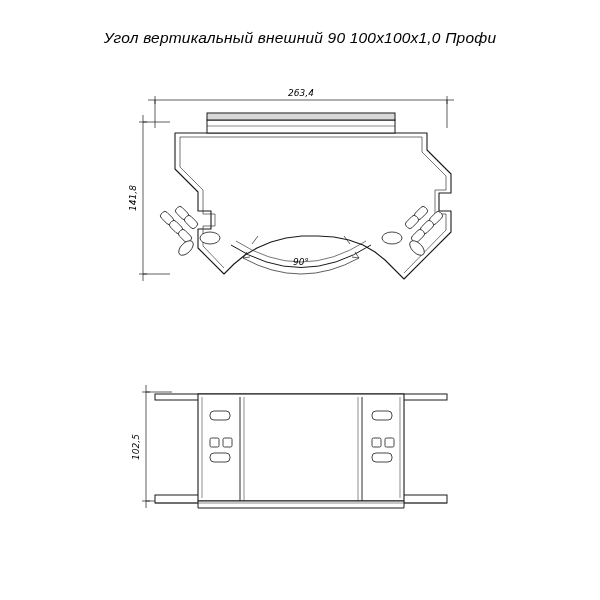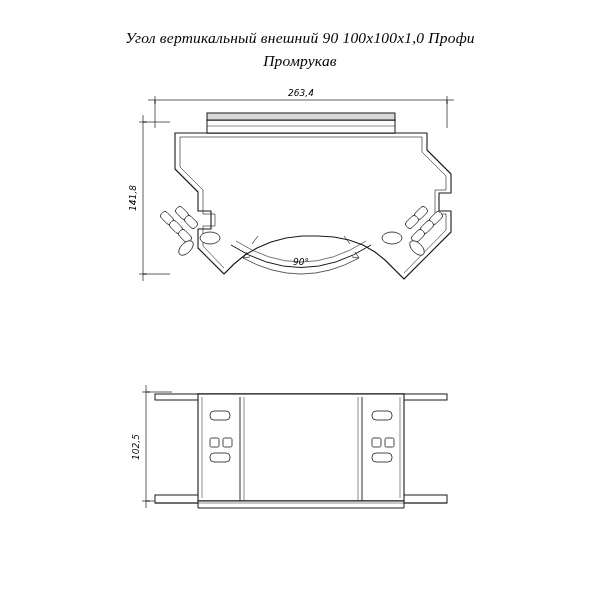--- a/index.html
+++ b/index.html
@@ -19,21 +19,21 @@
     width: 600px;
     height: 600px;
     background: #ffffff;
   }
   .title-block {
     position: absolute;
     top: 26px;
     left: 0;
     width: 600px;
     text-align: center;
-    font-family: Liberation Serif, serif;
+    font-family: Liberation Sans, sans-serif;
     font-style: italic;
     font-size: 15.5px;
     line-height: 23px;
     letter-spacing: 0.2px;
     color: #000000;
   }
   .title-line {
     display: block;
     white-space: nowrap;
   }
@@ -49,21 +49,20 @@
     fill: #000000;
   }
 </style>
 </head>
 <body>
 
 <div id="page">
 
   <div class="title-block">
     <span class="title-line">Угол вертикальный внешний 90 100х100х1,0 Профи</span>
-    <span class="title-line">Промрукав</span>
   </div>
 
   <svg id="drawing" width="600" height="600" viewBox="0 0 600 600">
 
     <g>
 
       <g stroke="#1a1a1a" stroke-width="0.7" fill="none">
         <line x1="155" y1="100" x2="447" y2="100"></line>
         <line x1="155" y1="96" x2="155" y2="104"></line>
         <line x1="447" y1="96" x2="447" y2="104"></line>

